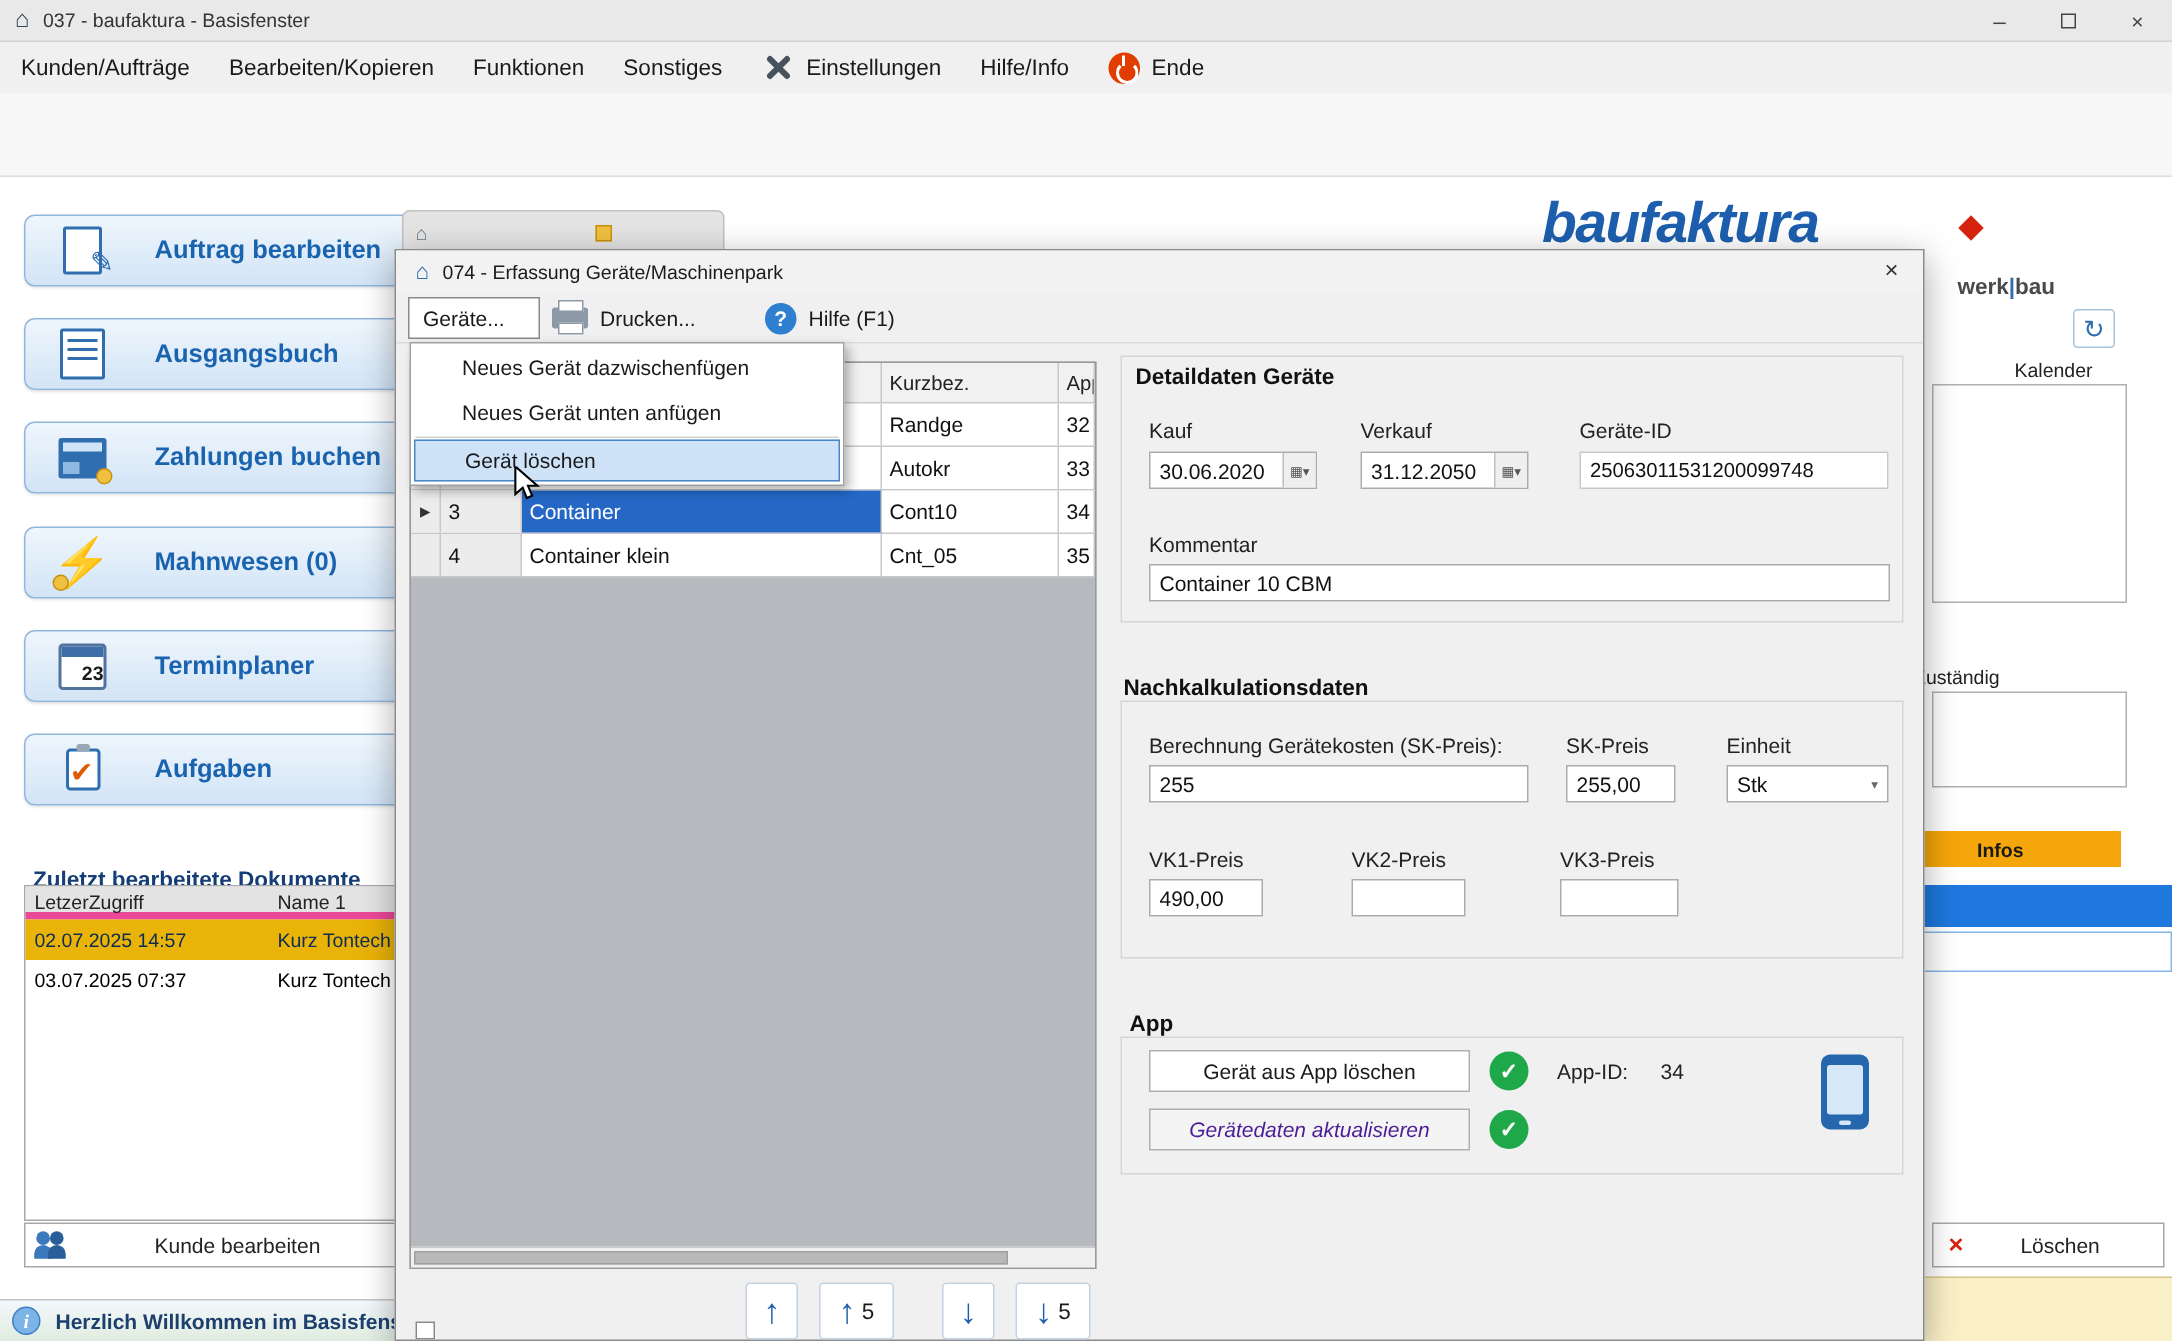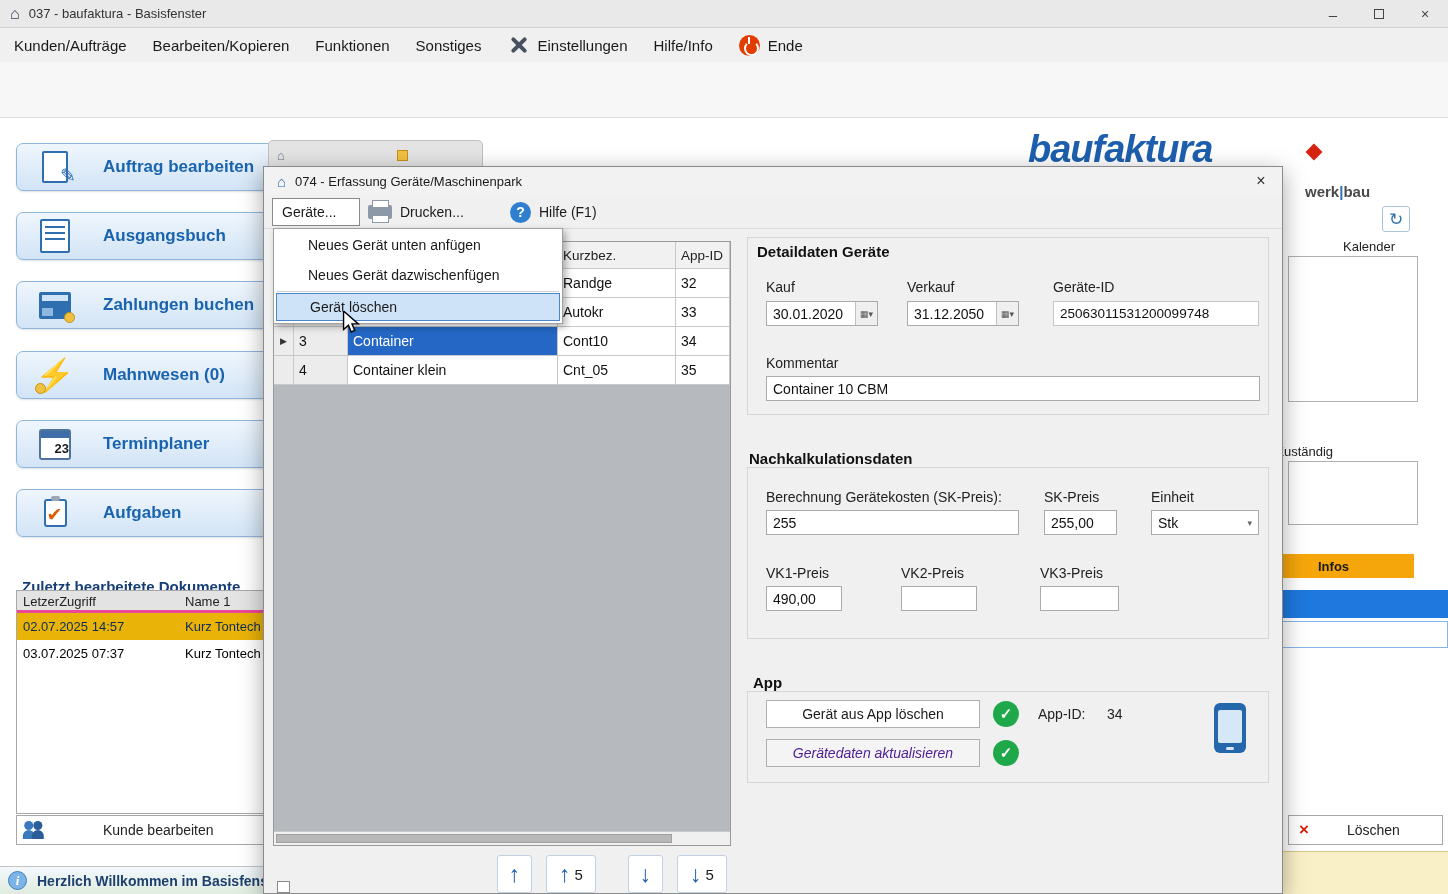--- a/index.html
+++ b/index.html
@@ -86,21 +86,21 @@
   box-shadow:0 1px 2px rgba(0,0,0,0.12); }
 .sbtn .lbl { font-size:17px; font-weight:bold; color:#1a63ae; margin-left:26px; white-space:nowrap; }
 .sicon { width:44px; display:flex; justify-content:center; margin-left:16px; }
 .calic { width:32px; height:31px; border:2px solid #51749c; border-radius:3px; background:#fff;
   position:relative; display:flex; align-items:flex-end; justify-content:flex-end; }
 .calic::before { content:""; position:absolute; top:0; left:0; right:0; height:7px; background:#3f6da8; }
 .calic span { font-size:13px; font-weight:bold; color:#1a1a1a; margin-bottom:2px; }
 .recent-title { position:absolute; left:22px; top:578px; font-size:15px; font-weight:bold; color:#163e76; z-index:2; white-space:nowrap; }
 .rtable { position:absolute; left:16px; top:590px; width:450px; height:224px; background:#fff;
   border:1px solid #a8a8a8; z-index:2; }
-.rth { display:flex; height:22px; background:#e3e3e3; border-bottom:3px solid #ec4899; }
+.rth { display:flex; height:22px; background:#e3e3e3; border-bottom:5px solid #ec4899; }
 .rth div { font-size:13px; color:#222; padding:3px 0 0 6px; }
 .rtr { display:flex; height:27px; }
 .rtr div { font-size:13px; padding:6px 0 0 6px; white-space:nowrap; overflow:hidden; }
 .rc1 { width:162px; } .rc2 { flex:1; }
 .rsel { background:#eab308; color:#0d2c55; }
 .kunde { position:absolute; left:16px; top:815px; width:450px; height:30px; background:#fff;
   border:1px solid #a8a8a8; display:flex; align-items:center; z-index:2; }
 .kunde .ic { width:34px; display:flex; justify-content:center; }
 .kunde .lbl { font-size:14px; color:#222; margin-left:52px; }
 
@@ -175,21 +175,21 @@
 
 .tbl { position:absolute; left:9px; top:74px; width:458px; height:605px; background:#b6b9bd;
   border:1px solid #999; display:flex; flex-direction:column; }
 .tr { display:flex; height:29px; background:#fff; border-bottom:1px solid #c8c8c8; flex:0 0 auto; }
 .tr.th { height:27px; background:#f1f1f1; }
 .tc { border-right:1px solid #c8c8c8; display:flex; align-items:center; padding-left:5px;
   font-size:14px; color:#111; overflow:hidden; white-space:nowrap; }
 .th .tc { font-size:13.5px; color:#222; }
 .tc.mk { width:20px; padding:0; justify-content:center; background:#ececec; font-size:9px; color:#333; }
 .tc.num { width:54px; background:#ececec; }
-.tc.name { width:210px; }
+.tc.name { width:240px; }
 .tc.kb { width:118px; }
 .tc.ai { flex:1; }
 .sel { background:#2467c5; color:#fff; }
 .tbl-fill { flex:1; background:#b6b9bd; }
 .hscroll { height:14px; background:#f0f0f0; border-top:1px solid #c8c8c8; position:relative; flex:0 0 auto; }
 .hthumb { position:absolute; left:2px; top:2px; width:396px; height:9px; background:#b8b8b8; border:1px solid #a0a0a0; }
 
 
 .grp { position:absolute; border:1px solid #d6d6d6; }
 .gtitle { position:absolute; font-size:15px; font-weight:bold; color:#111; white-space:nowrap; }
@@ -497,31 +497,31 @@
         <div class="tc kb">Cnt_05</div>
         <div class="tc ai">35</div>
       </div>
       <div class="tbl-fill"></div>
       <div class="hscroll">
         <div class="hthumb"></div>
       </div>
     </div>
 
     <div class="ctx">
+      <div class="ctx-item">Neues Gerät dazwischenfügen</div>
       <div class="ctx-item">Neues Gerät unten anfügen</div>
-      <div class="ctx-item">Neues Gerät dazwischenfügen</div>
       <div class="ctx-sep"></div>
       <div class="ctx-item ctx-hl">Gerät löschen</div>
     </div>
 
     <div class="grp" style="left:483px; top:70px; width:522px; height:178px"></div>
     <div class="gtitle" style="left:493px; top:76px">Detaildaten Geräte</div>
     <div class="glabel" style="left:502px; top:112px">Kauf</div>
     <div class="ginput" style="left:502px; top:134px; width:112px">
-      <span class="v">30.01.2020</span>
+      <span class="v">30.06.2020</span>
       <span class="picker">▦▾</span>
     </div>
     <div class="glabel" style="left:643px; top:112px">Verkauf</div>
     <div class="ginput" style="left:643px; top:134px; width:112px">
       <span class="v">31.12.2050</span>
       <span class="picker">▦▾</span>
     </div>
     <div class="glabel" style="left:789px; top:112px">Geräte-ID</div>
     <div class="ginput" style="left:789px; top:134px; width:206px; border-color:#c8c8c8">
       <span class="v" style="font-size:13.5px">25063011531200099748</span>

